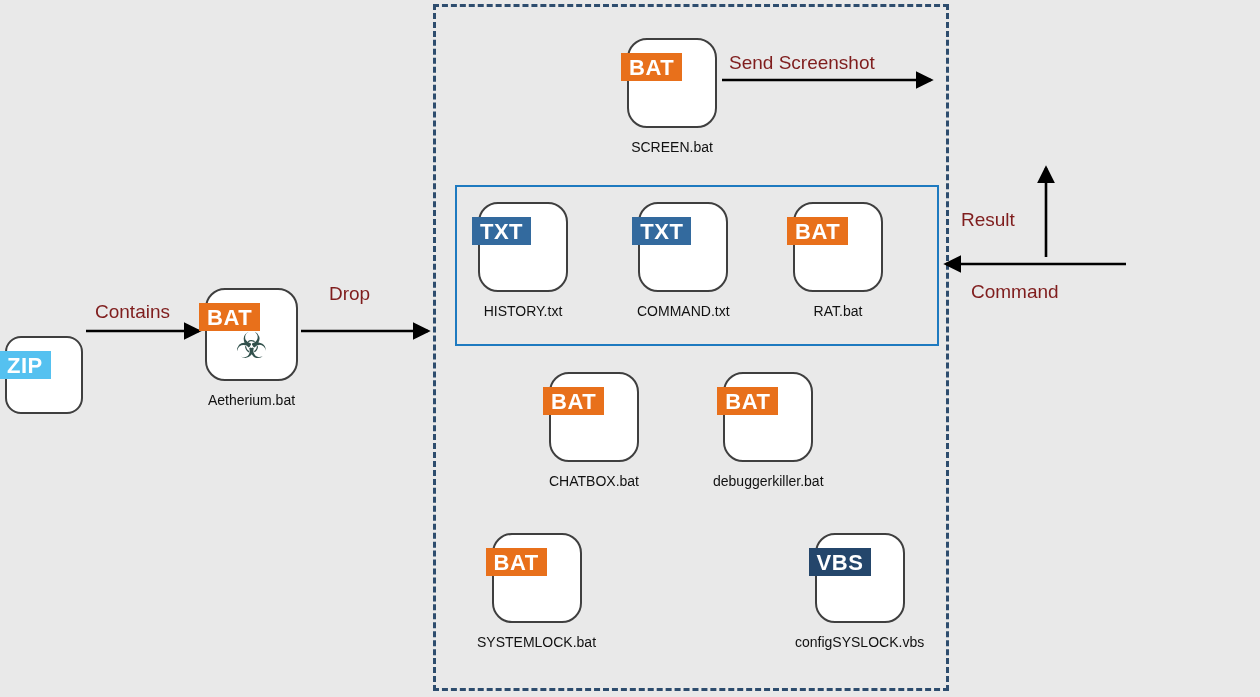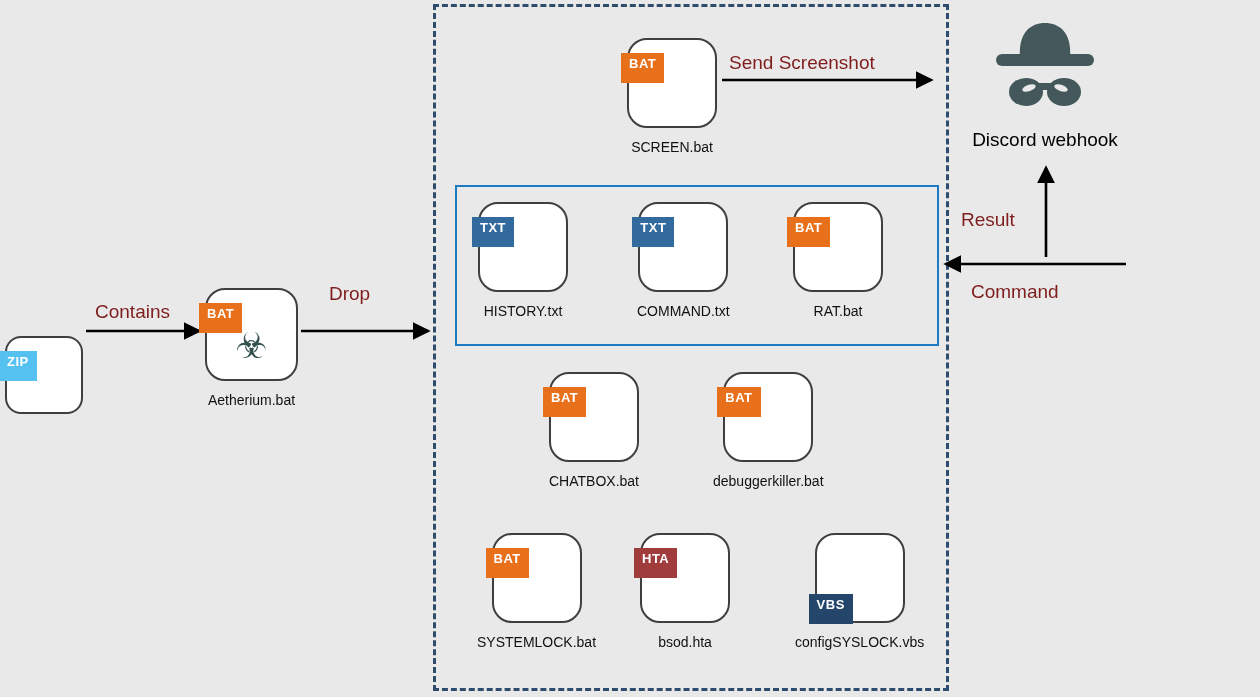--- a/index.html
+++ b/index.html
@@ -66,30 +66,30 @@
     border-radius: 16px;
   }
   .file-node--large .file-icon {
     width: 93px; height: 93px;
   }
   .badge {
     position: absolute;
     left: -8px; top: 13px;
     color: #ffffff;
     font-weight: bold;
-    font-size: 13px;
+    font-size: 22px;
     line-height: 1;
-    padding: 4px 8px 13px 8px;
+    padding: 4px 8px 2px 8px;
     letter-spacing: 0.5px;
   }
   .badge-bat { background: var(--badge-bat, #e8701b); }
   .badge-txt { background: var(--badge-txt, #336a9e); }
   .badge-zip { background: var(--badge-zip, #55c1f0); }
   .badge-hta { background: var(--badge-hta, #a03c3c); }
-  .badge-vbs { background: var(--badge-vbs, #24466b); margin-top: 46px; }
+  .badge-vbs { background: var(--badge-vbs, #24466b); }
   .biohazard {
     position: absolute;
     left: 50%; top: 62%;
     transform: translate(-50%, -50%);
     font-size: 36px;
     color: var(--biohazard, #32514c);
     font-family: "DejaVu Sans", sans-serif;
   }
   .file-label {
     margin-top: 11px;
@@ -200,43 +200,23 @@
     <div class="file-label">debuggerkiller.bat</div>
   </div>
 
   <div class="file-node" style="left:477px; top:533px;">
     <div class="file-icon">
       <span class="badge badge-bat">BAT</span>
     </div>
     <div class="file-label">SYSTEMLOCK.bat</div>
   </div>
 
-  <div class="file-node" style="left:640px; top:533px;">
-    <div class="file-icon">
-      <span class="badge badge-hta">HTA</span>
-    </div>
-    <div class="file-label">bsod.hta</div>
-  </div>
 
   <div class="file-node" style="left:795px; top:533px;">
     <div class="file-icon">
       <span class="badge badge-vbs">VBS</span>
     </div>
     <div class="file-label">configSYSLOCK.vbs</div>
   </div>
 
-  <div class="actor" style="left:980px; top:16px; width:130px;">
-    <svg width="120" height="110" viewBox="0 0 120 110">
-      <g fill="var(--spy, #44585c)">
-        <path d="M35 42 C33 16 46 7 60 7 C74 7 87 16 85 42 Z"></path>
-        <rect x="11" y="38" width="98" height="12" rx="6"></rect>
-        <ellipse cx="41" cy="76" rx="17" ry="14"></ellipse>
-        <ellipse cx="79" cy="76" rx="17" ry="14"></ellipse>
-        <rect x="52" y="67" width="16" height="7"></rect>
-      </g>
-      <ellipse cx="44" cy="72" rx="7" ry="3.2" fill="#e9e9e9" transform="rotate(-18 44 72)"></ellipse>
-      <ellipse cx="76" cy="72" rx="7" ry="3.2" fill="#e9e9e9" transform="rotate(18 76 72)"></ellipse>
-    </svg>
-    <div class="actor-label">Discord webhook</div>
-  </div>
 
 
 </div>
 
 </body></html>

